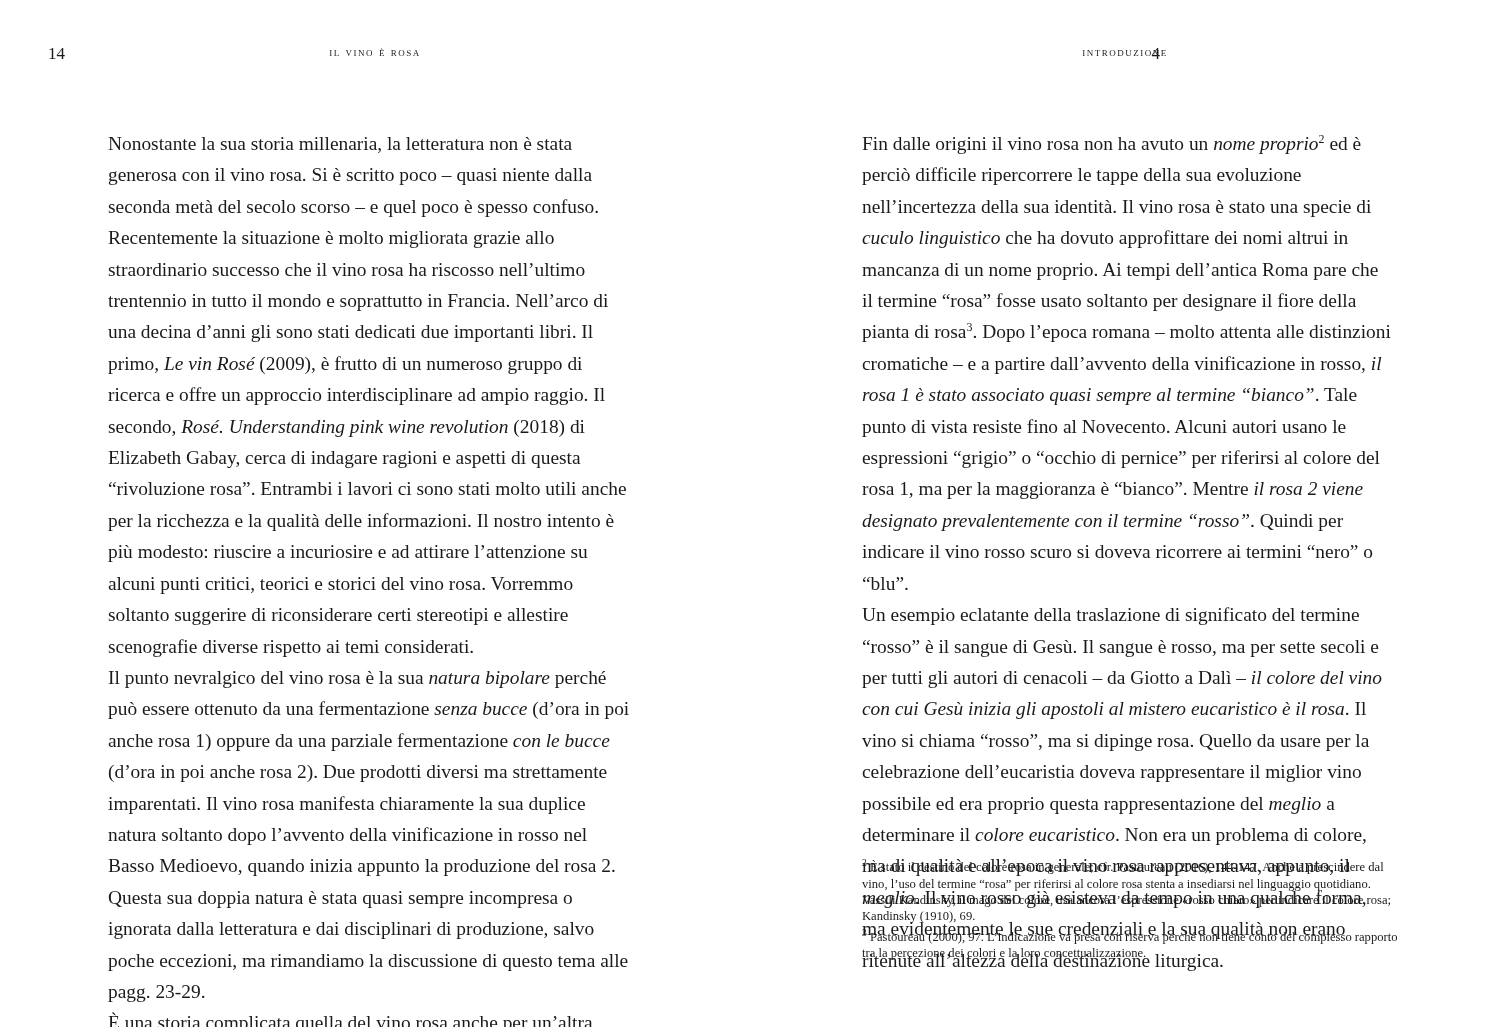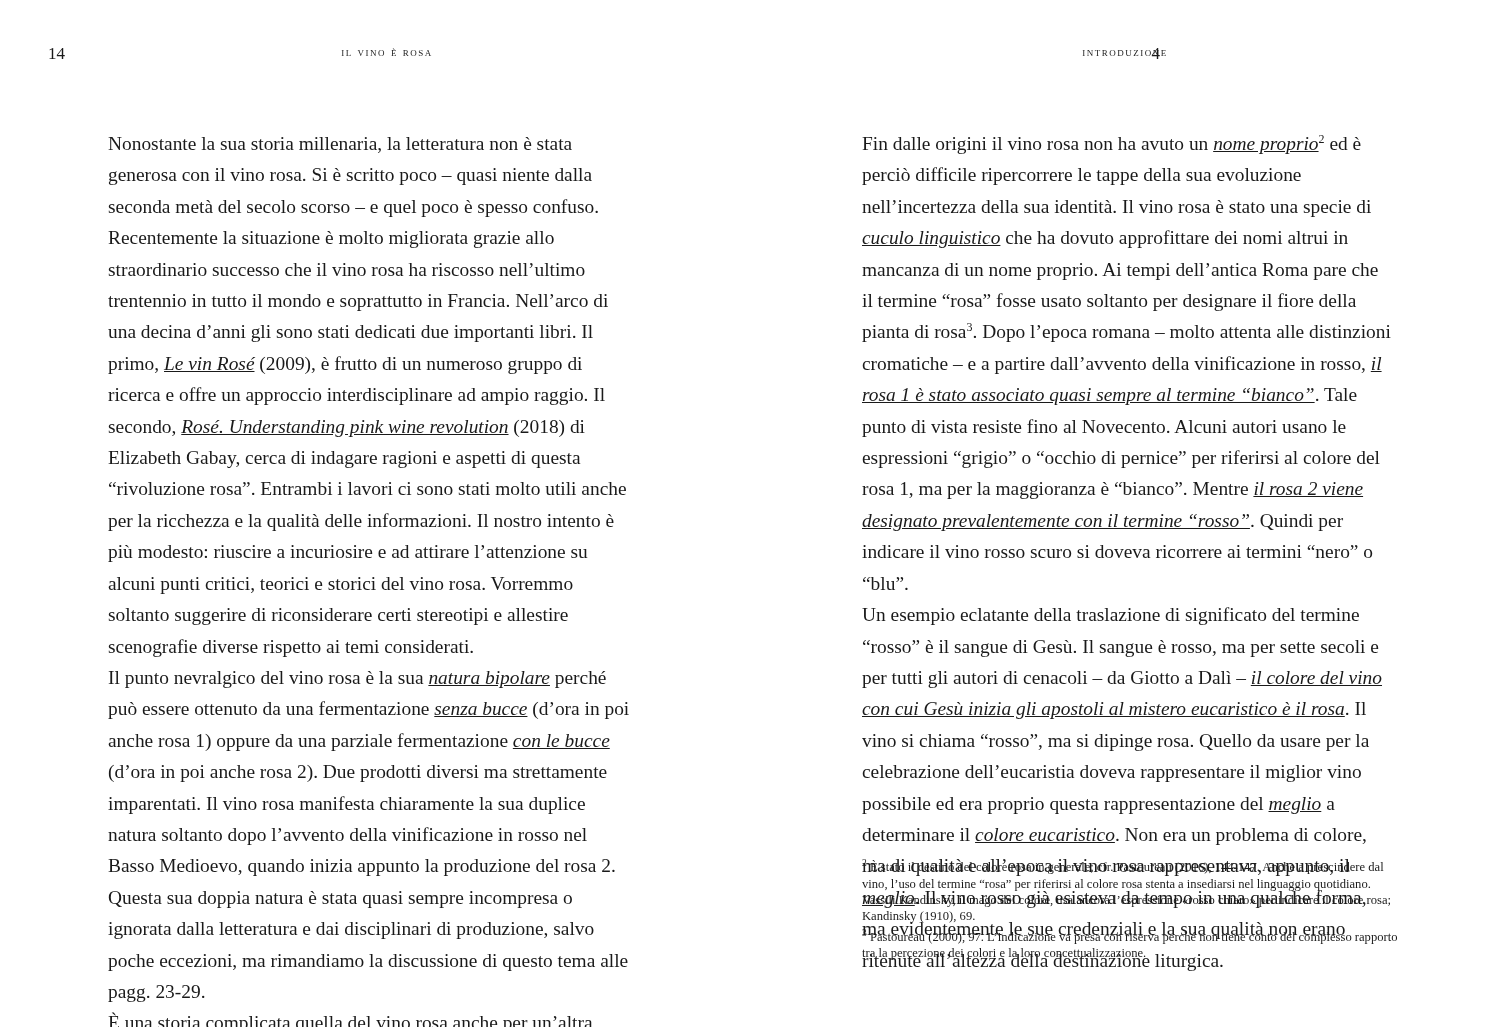--- a/index.html
+++ b/index.html
@@ -33,21 +33,21 @@
   }
   .folio {
     position: absolute;
     top: 44px;
     font-size: 17px;
     color: #1a1a1a;
   }
   .folio-left { left: 48px; }
   .folio-right { right: 48px; }
   .rh-left {
-    left: 12px;
+    left: 0;
     width: 750px;
     text-align: center;
   }
   .rh-right {
     left: 750px;
     width: 750px;
     text-align: center;
   }
   .rh-inner {
     display: inline-block;
@@ -65,21 +65,21 @@
     text-align: left;
   }
   .col-left { left: 108px; }
   .col-right { left: 862px; }
 
   .col p {
     margin: 0;
     text-indent: 0;
   }
 
-  em { font-style: italic; text-decoration: underline; }
+  em { font-style: italic; }
 
   
   .footnotes {
     position: absolute;
     left: 862px;
     top: 855px;
     width: 538px;
     font-size: 12.6px;
     line-height: 16.4px;
     color: #1a1a1a;

